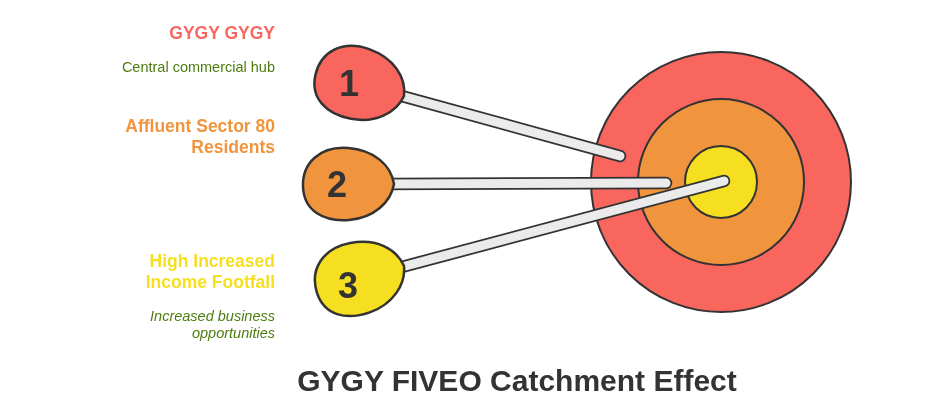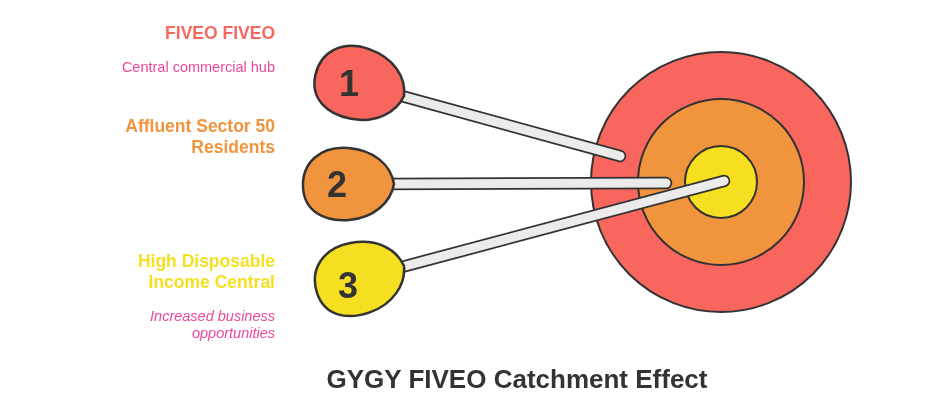--- a/index.html
+++ b/index.html
@@ -6,55 +6,55 @@
   .stage {
     position: relative;
     width: 936px;
     height: 408px;
     background: #ffffff;
     overflow: hidden;
     font-family: "Liberation Sans", "DejaVu Sans", sans-serif;
   }
   .label-block { position: absolute; text-align: right; }
   .heading { font-weight: 700; font-size: 17.5px; line-height: 21px; }
-  .desc { font-size: 14.5px; line-height: 16.5px; color: #ec4899; }
+  .desc { font-size: 14.5px; line-height: 16.5px; color: #4d7c0f; }
   .c-red    { color: #F8665E; }
   .c-orange { color: #F0943D; }
   .c-yellow { color: #F6DF20; }
   .chart-title {
     position: absolute;
     left: 297px; top: 364px; width: 440px;
     text-align: center;
     font-weight: 700;
-    font-size: 26px;
+    font-size: 30px;
     color: #333333;
   }
   svg.diagram { position: absolute; left: 0; top: 0; }
   .ring  { stroke: #333333; stroke-width: 2; }
   .blob  { stroke: #333333; stroke-width: 2.5; }
   .stick-border { stroke: #333333; stroke-width: 12.5; stroke-linecap: round; }
   .stick-fill   { stroke: #EBEBEB; stroke-width: 9;    stroke-linecap: round; }
   .num {
     font-family: "Liberation Sans", "DejaVu Sans", sans-serif;
     font-weight: 700;
     font-size: 36px;
     fill: #333333;
   }
 </style>
 </head>
 <body>
 
 <div class="stage">
 
-  <div class="label-block heading c-red" style="left:55px; top:23px; width:220px;">FIVEO FIVEO</div>
+  <div class="label-block heading c-red" style="left:55px; top:23px; width:220px;">GYGY GYGY</div>
   <div class="label-block desc" style="left:75px; top:59px; width:200px;">Central commercial hub</div>
 
-  <div class="label-block heading c-orange" style="left:105px; top:116px; width:170px;">Affluent Sector 50 Residents</div>
+  <div class="label-block heading c-orange" style="left:105px; top:116px; width:170px;">Affluent Sector 80 Residents</div>
 
-  <div class="label-block heading c-yellow" style="left:120px; top:251px; width:155px;">High Disposable Income Central</div>
+  <div class="label-block heading c-yellow" style="left:120px; top:251px; width:155px;">High Increased Income Footfall</div>
   <div class="label-block desc" style="left:135px; top:308px; width:140px;font-style:italic;">Increased business opportunities</div>
 
   <svg class="diagram" width="936" height="408" viewBox="0 0 936 408">
 
     <g>
       <circle class="ring" cx="721" cy="182" r="130" fill="#F8665E"></circle>
       <circle class="ring" cx="721" cy="182" r="83" fill="#F0943D"></circle>
       <circle class="ring" cx="721" cy="182" r="36" fill="#F6DF20"></circle>
     </g>
 

